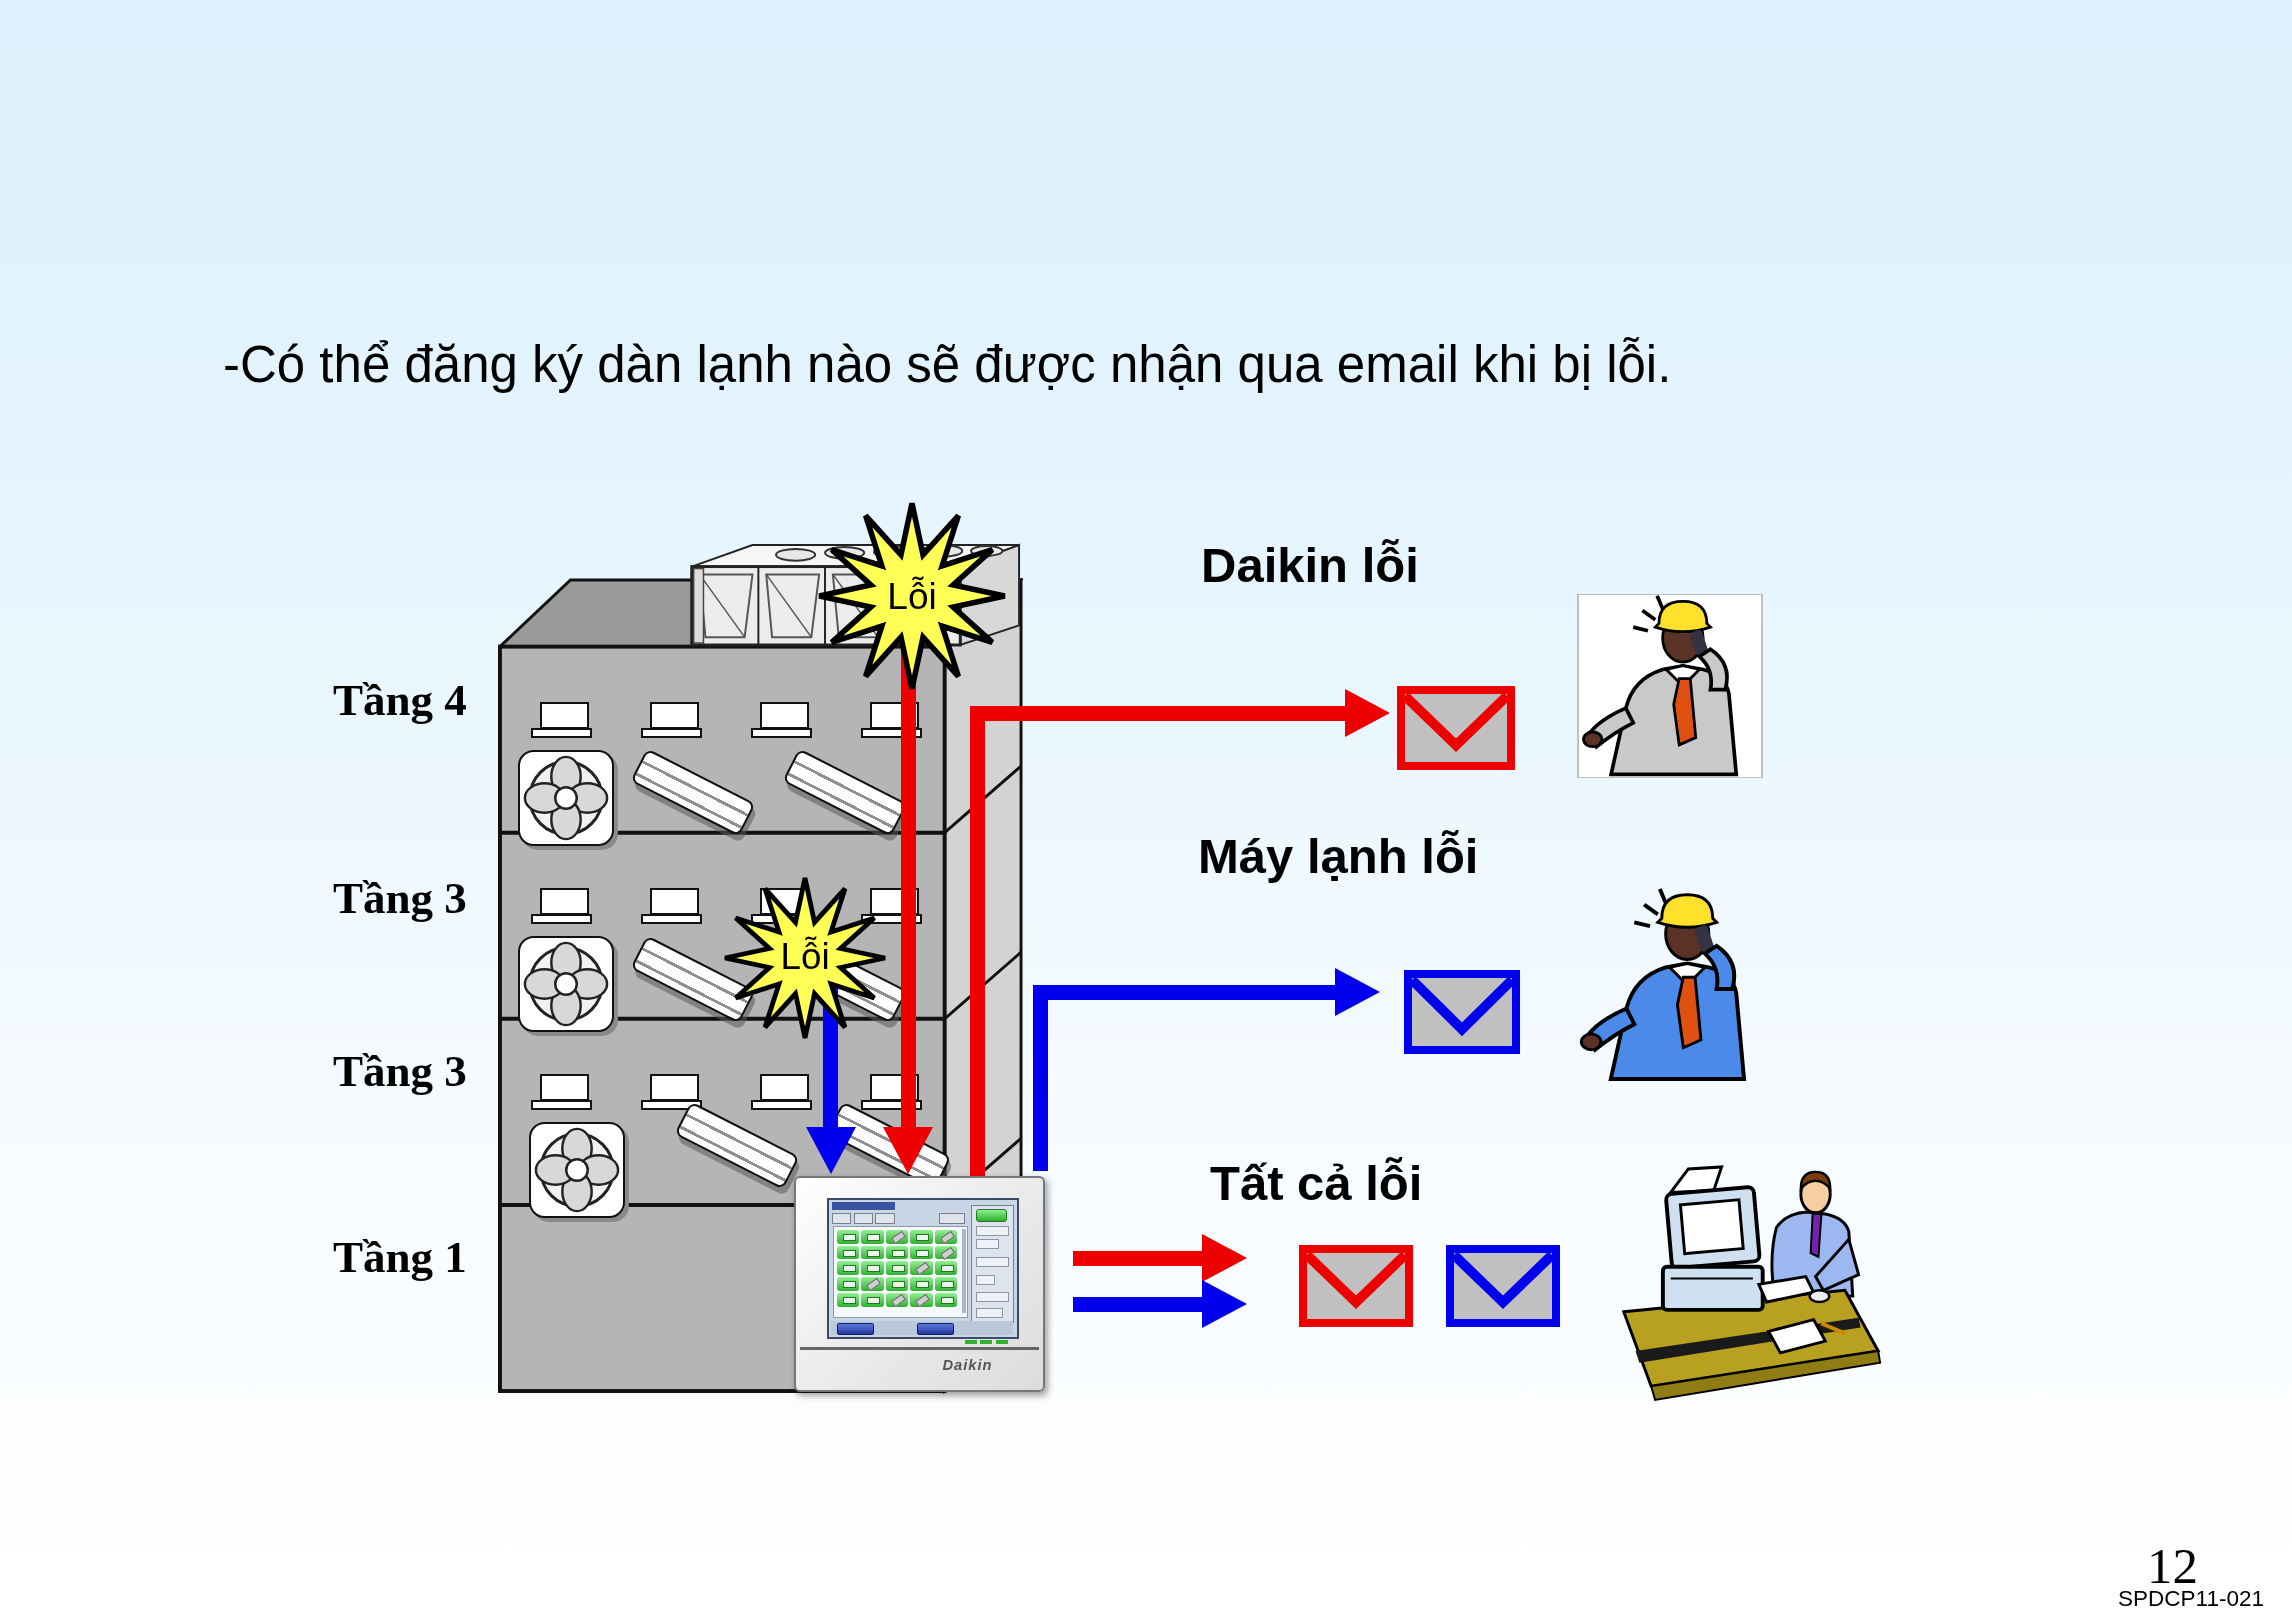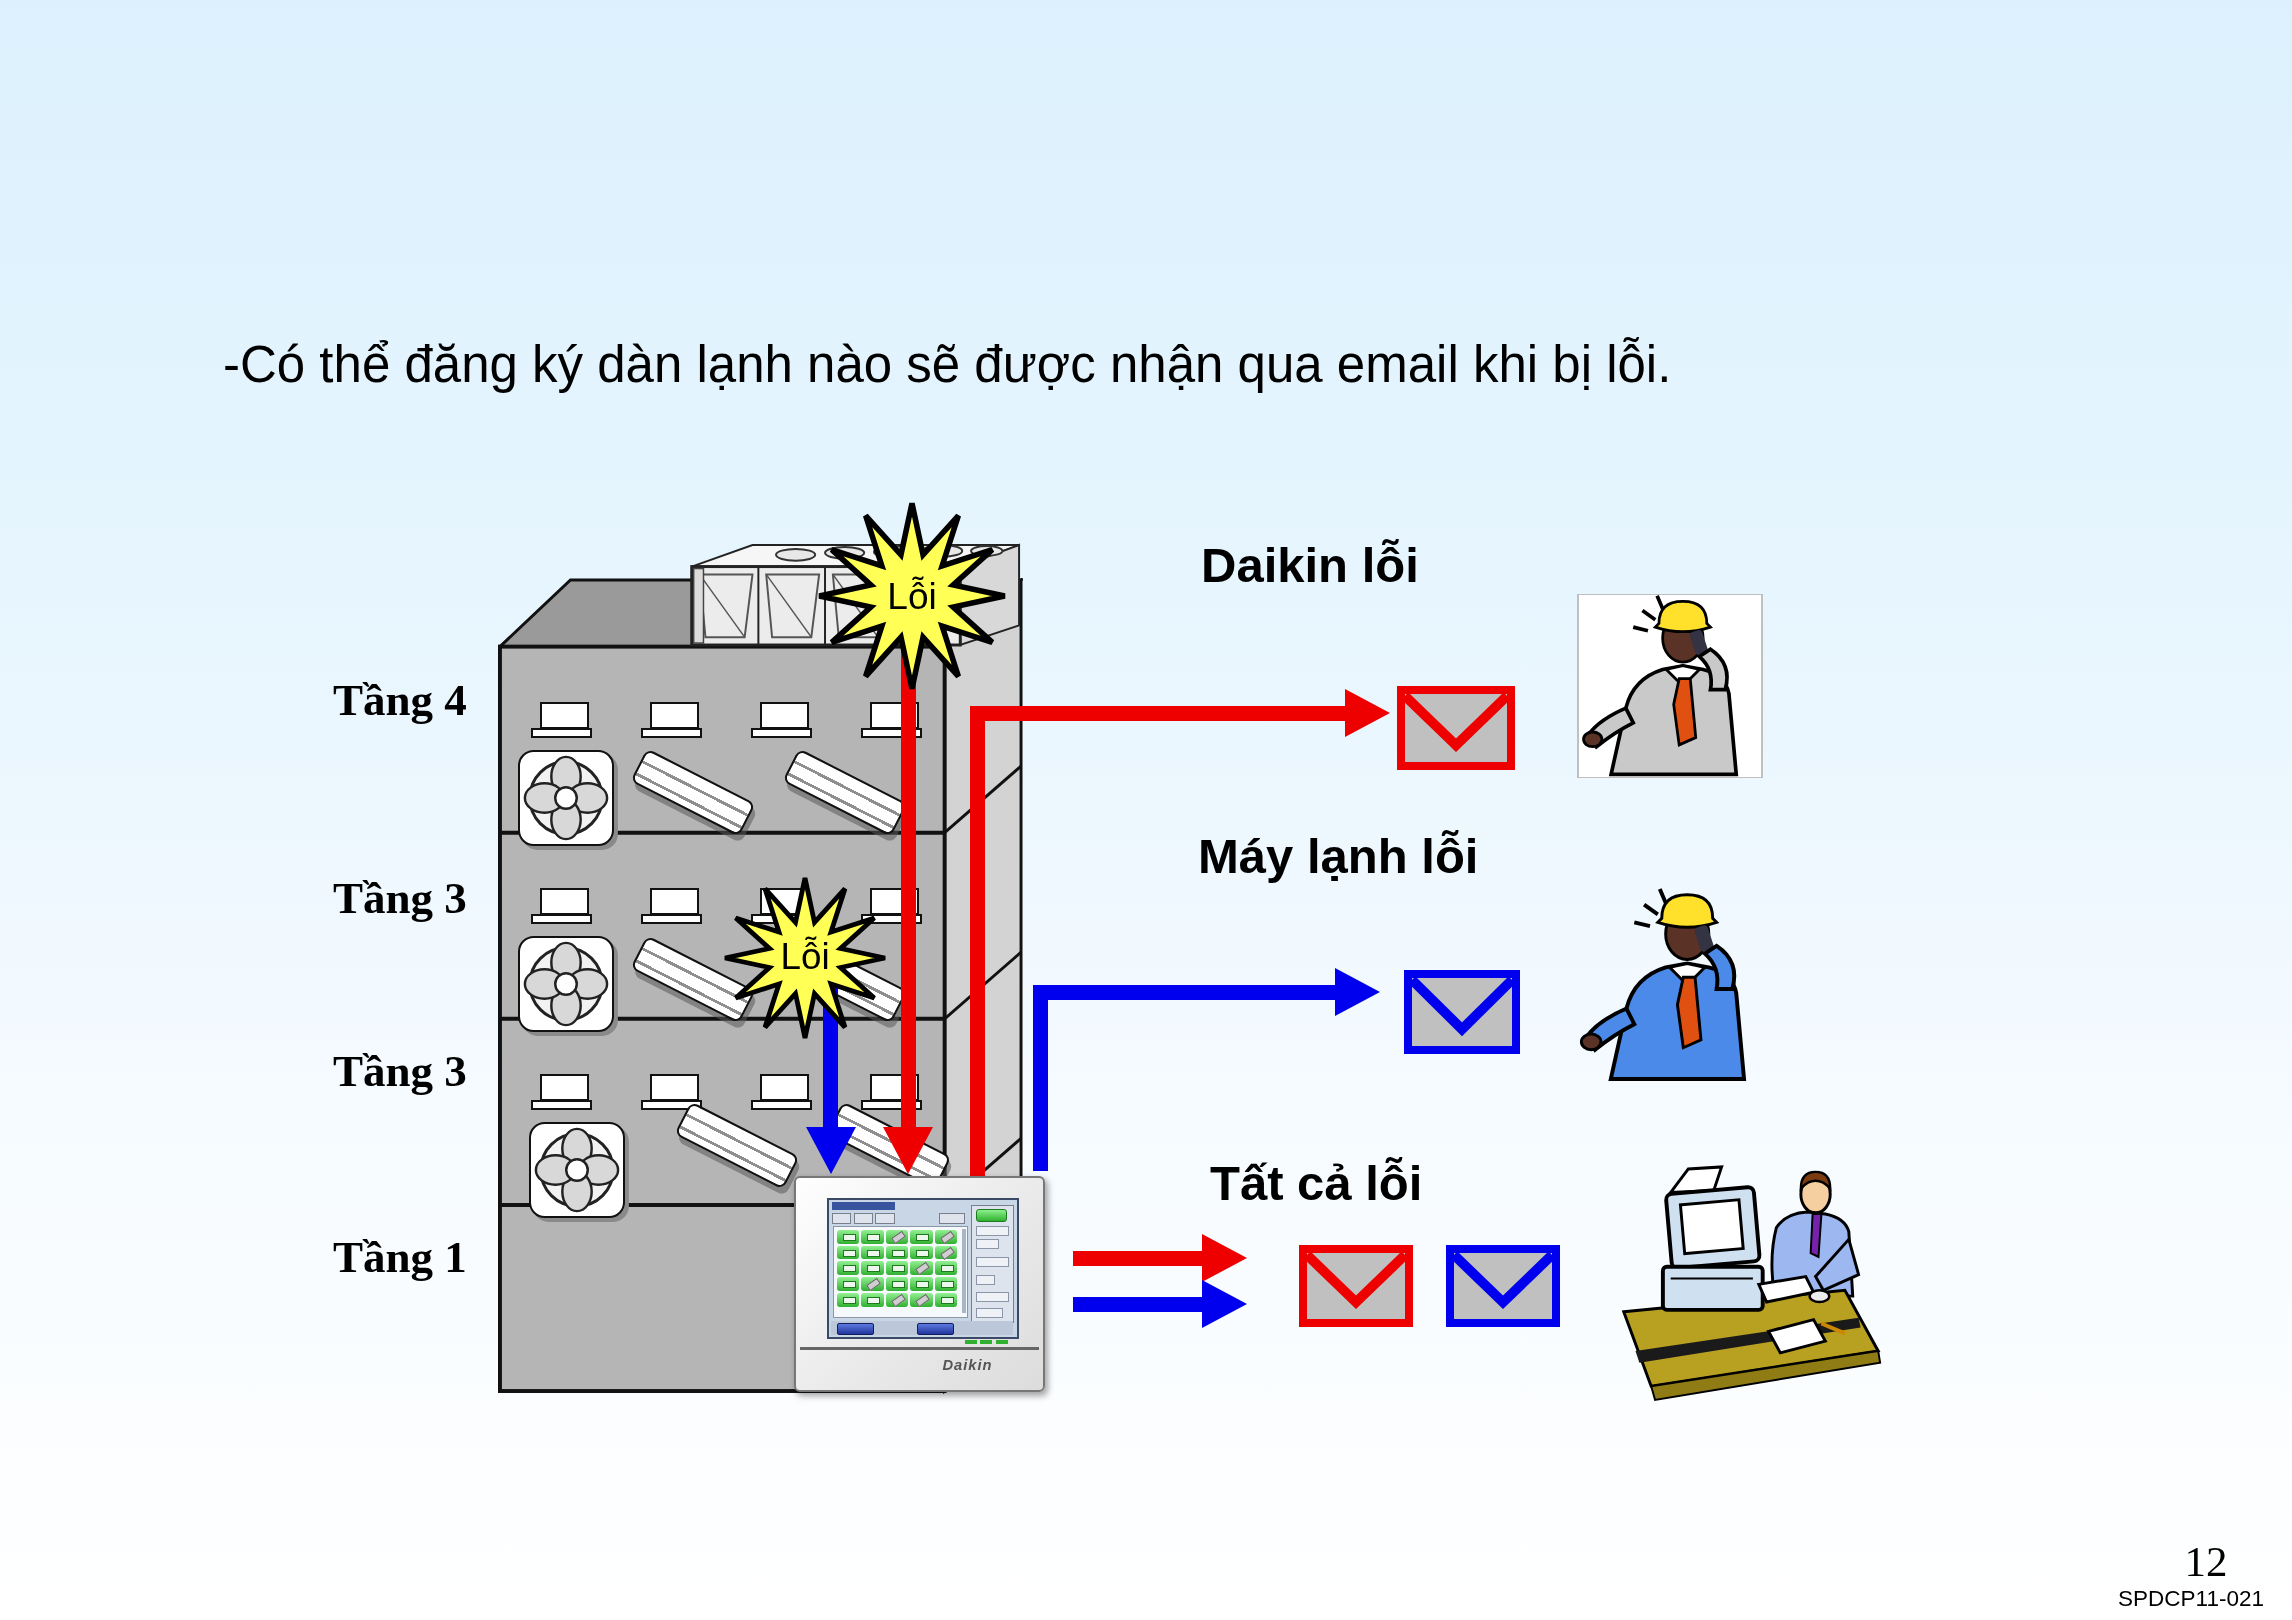--- a/index.html
+++ b/index.html
@@ -9,21 +9,21 @@
   .abs{position:absolute;}
 
   
   .title{left:194px;top:118px;font-size:63px;font-weight:bold;letter-spacing:0;}
   .bullet{font-size:51px;}
   .b1{left:240px;top:243px;}
   .b2{left:223px;top:335px;}
   .floor-label{font-family:Liberation Serif, serif;font-size:45px;font-weight:600;}
   .row-title{font-size:49px;font-weight:bold;}
   .star-label{font-size:40px;fill:#000;font-family:"Liberation Sans",sans-serif;}
-  .footer-page{left:2147px;top:1537px;width:118px;text-align:center;font-family:"Liberation Serif",serif;font-size:43px;}
+  .footer-page{left:2147px;top:1537px;width:118px;text-align:left;font-family:"Liberation Serif",serif;font-size:51px;}
   .footer-code{left:2058px;top:1586px;width:206px;text-align:right;font-size:22.5px;}
 
   
   .wall-unit{position:absolute;width:63px;height:35px;}
   .wall-unit .box{position:absolute;left:8.8px;top:0;width:45px;height:22.5px;background:#fff;border:2.9px solid #111;}
   .wall-unit .base{position:absolute;left:0;top:25.5px;width:57px;height:6.9px;background:#fff;border:2.9px solid #111;}
   .fan-wrap{position:absolute;width:92px;height:92px;background:#fff;border:2.9px solid #111;border-radius:15.7px;box-shadow:3.9px 3.9px 0 #8a8a8a;}
   .diag-unit{position:absolute;width:118px;height:33px;border:2.9px solid #111;border-radius:7.8px;
     background:repeating-linear-gradient(0deg,#ffffff 0 5.9px,#8f8f8f 5.9px 8.8px,#ffffff 8.8px 13.7px);
     transform:rotate(27deg);box-shadow:4.9px 4.9px 0 rgba(90,90,90,.55);}

